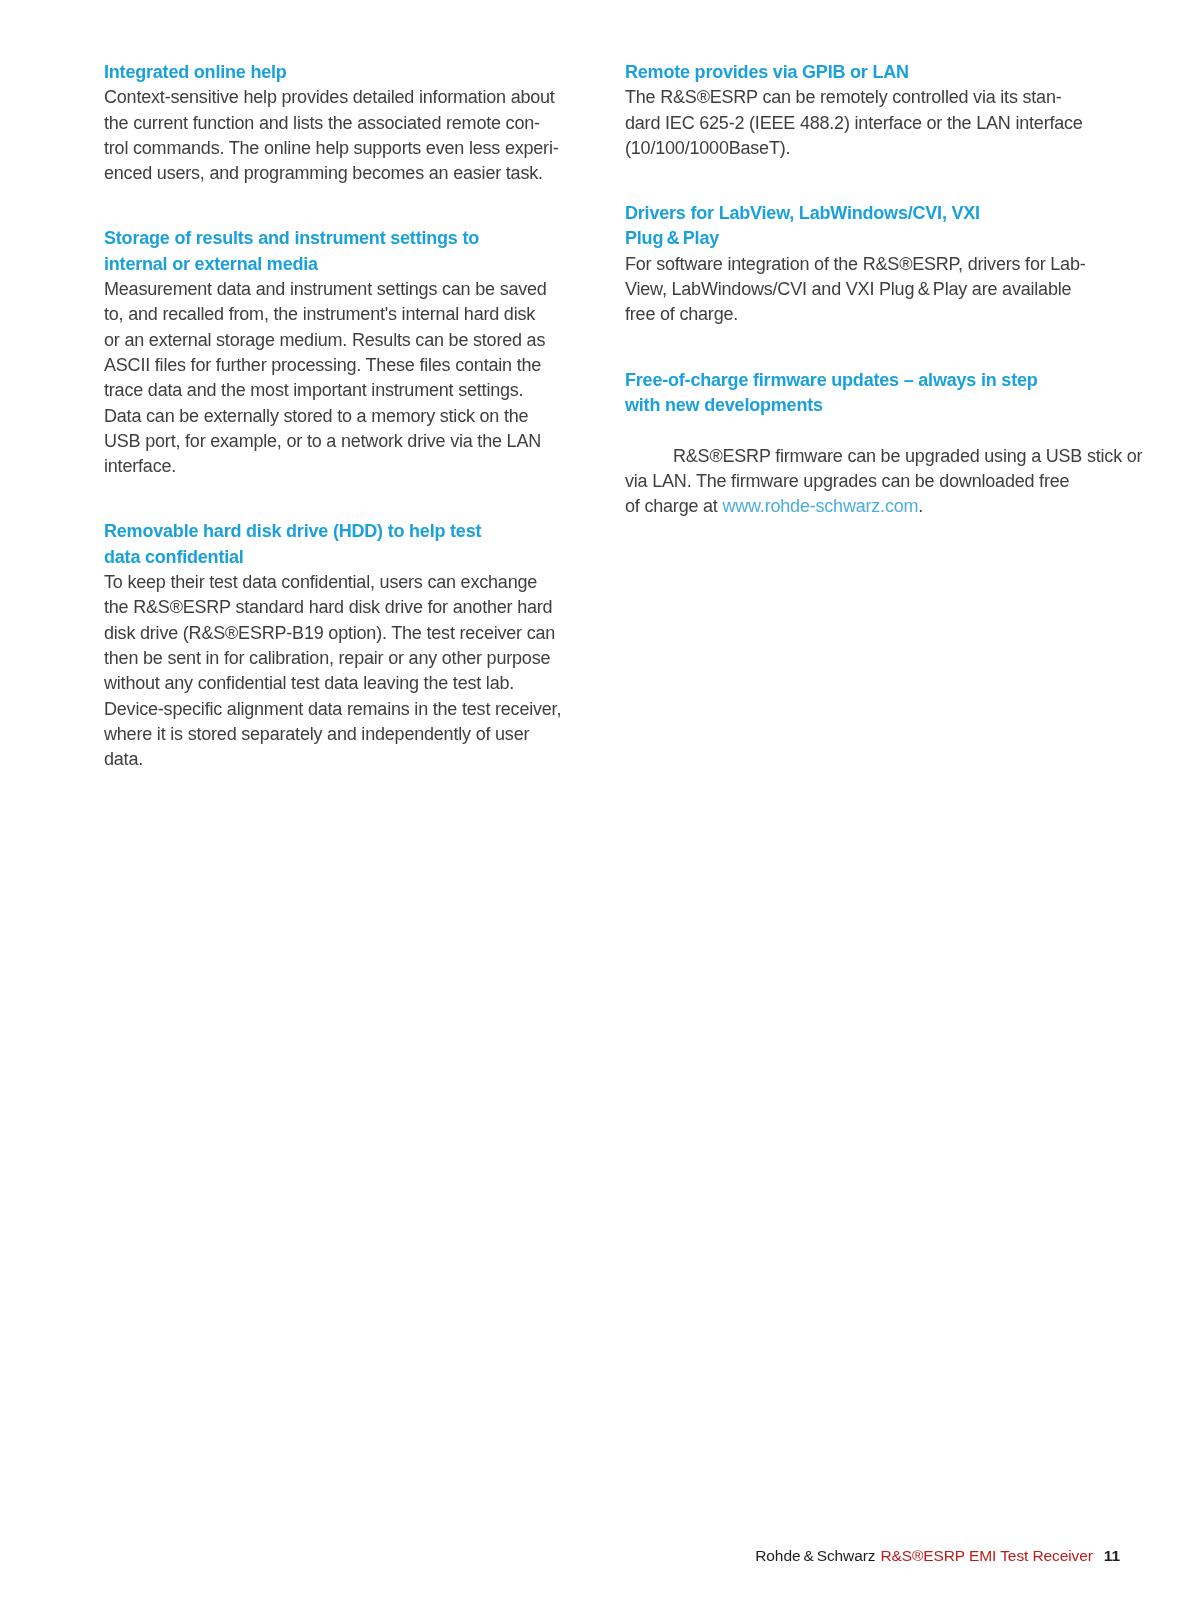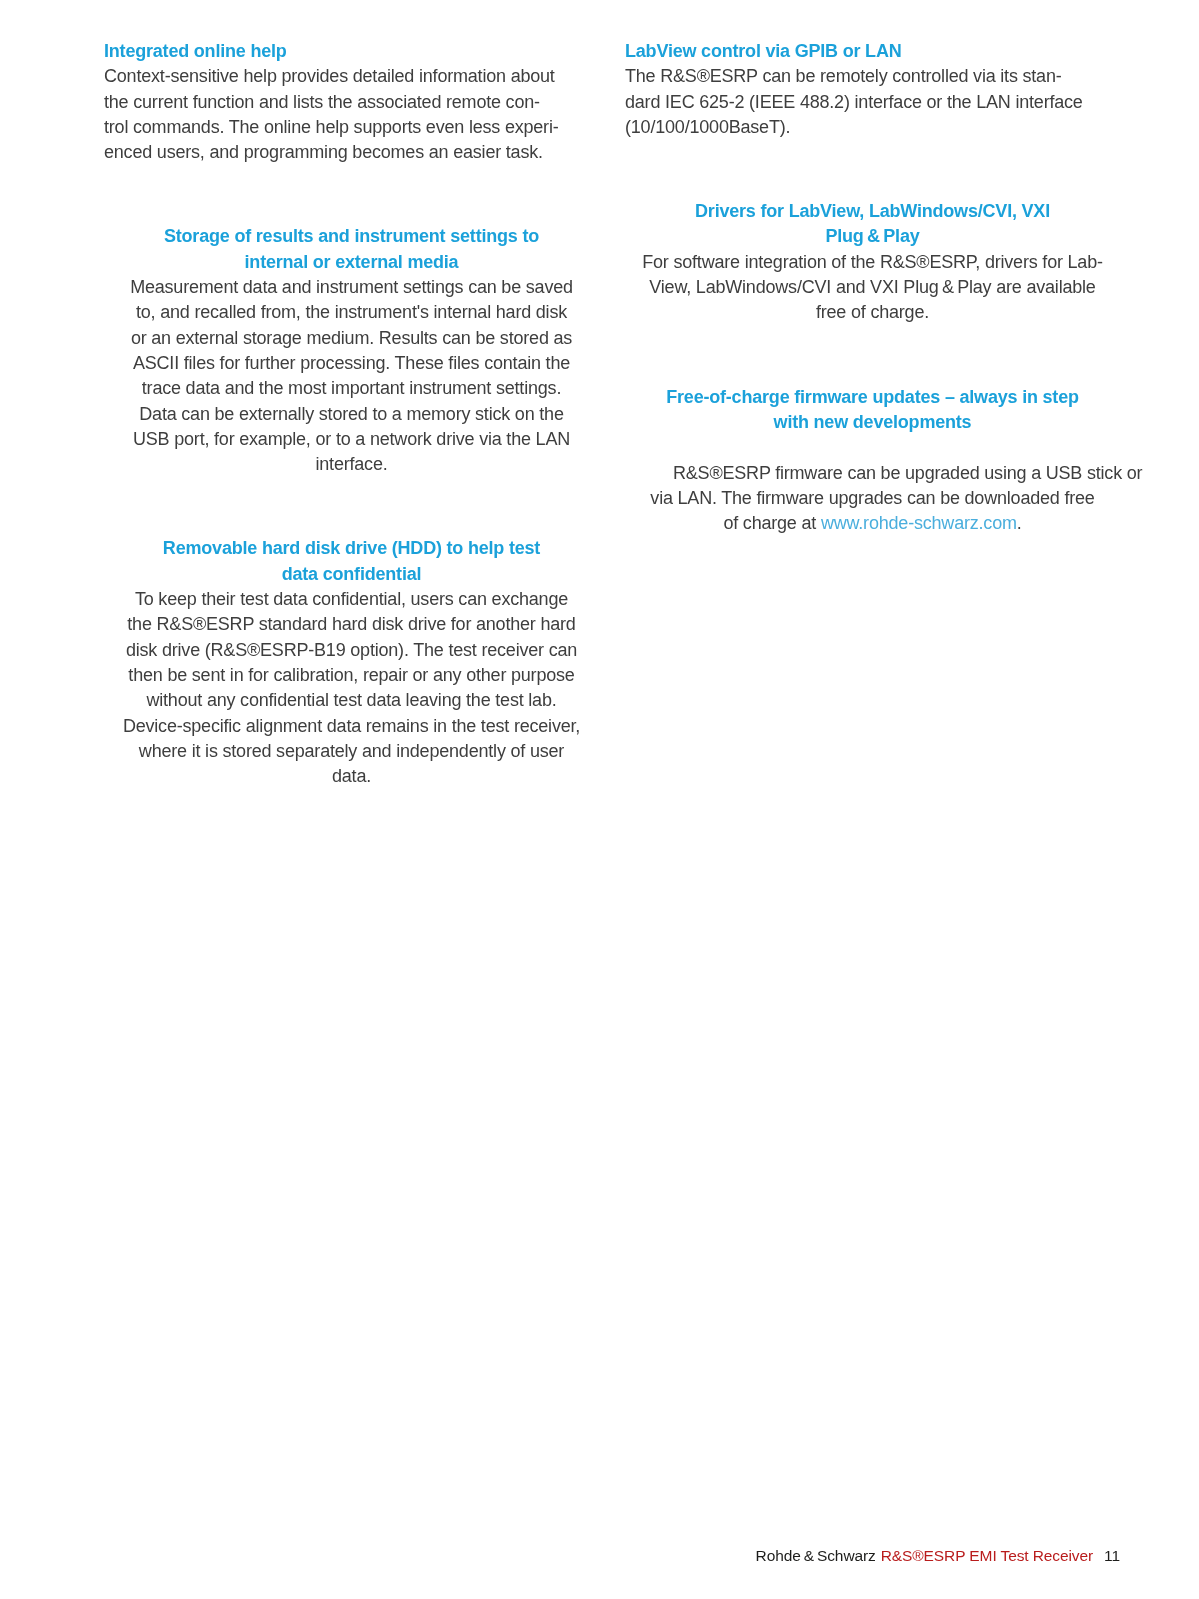--- a/index.html
+++ b/index.html
@@ -7,26 +7,26 @@
     position: relative;
     width: 1199px;
     height: 1599px;
     background: #ffffff;
     font-family: "Liberation Sans", sans-serif;
     overflow: hidden;
   }
   .content {
     position: absolute;
     left: 104px;
-    top: 39px;
+    top: 60px;
     display: flex;
   }
   .col { width: 495px; }
   .col-left { margin-right: 26px; }
-  .section + .section { margin-top: 59px; text-align: center; }
+  .section + .section { margin-top: 40px; }
   .sec-heading {
     margin: 0;
     font-size: 18px;
     line-height: 25.3px;
     font-weight: bold;
     color: #1ba1da;
     white-space: pre;
     letter-spacing: -0.2px;
   }
   .sec-body {
@@ -48,21 +48,21 @@
     top: 1527px;
     right: 79px;
     font-size: 15.5px;
     line-height: 19px;
     color: #4a4a4a;
     white-space: pre;
     letter-spacing: -0.1px;
   }
   .footer .brand { font-weight: normal; color: #1d1d1b; }
   .footer .product { font-weight: normal; color: #b91c1c; margin-left: 5px; }
-  .footer .pagenum { font-weight: normal; color: #1d1d1b; margin-left: 11px; }
+  .footer .pagenum { font-weight: bold; color: #1d1d1b; margin-left: 11px; }
 </style>
 </head>
 <body>
 
 <div class="page">
 
   <div class="content">
 
     <div class="col col-left">
 
@@ -98,21 +98,21 @@
 Device-specific alignment data remains in the test receiver,
 where it is stored separately and independently of user
 data.</p>
       </div>
 
     </div>
 
     <div class="col col-right">
 
       <div class="section">
-        <h3 class="sec-heading">LabView control via GPIB or LAN</h3>
+        <h3 class="sec-heading">Remote provides via GPIB or LAN</h3>
         <p class="sec-body">The R&amp;S®ESRP can be remotely controlled via its stan-
 dard IEC 625-2 (IEEE 488.2) interface or the LAN interface
 (10/100/1000BaseT).</p>
       </div>
 
       <div class="section">
         <h3 class="sec-heading">Drivers for LabView, LabWindows/CVI, VXI
 Plug &amp; Play</h3>
         <p class="sec-body">For software integration of the R&amp;S®ESRP, drivers for Lab-
 View, LabWindows/CVI and VXI Plug &amp; Play are available

